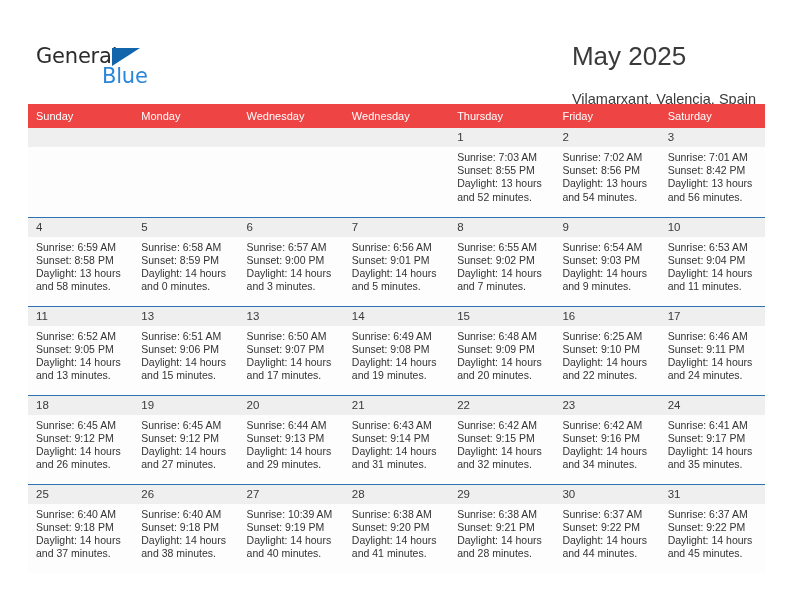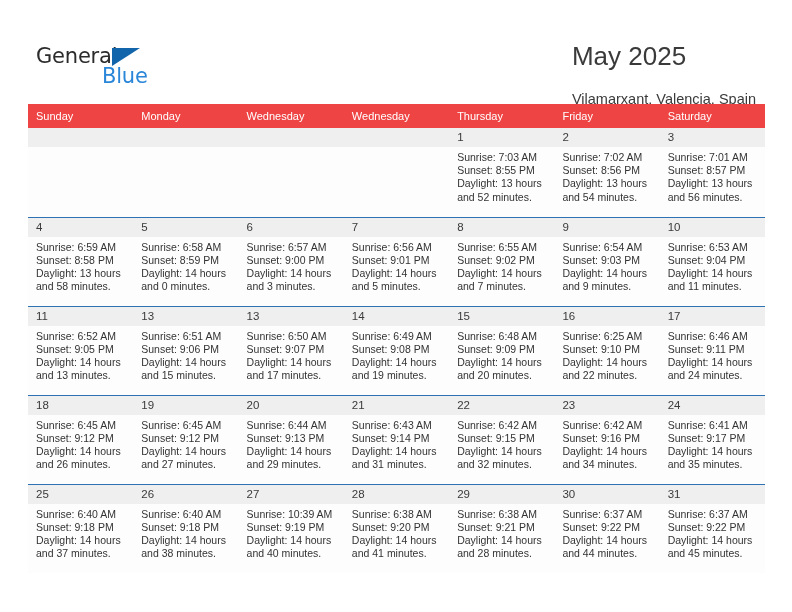--- a/index.html
+++ b/index.html
@@ -197,21 +197,21 @@
               <span class="ln">Sunrise: 7:02 AM</span>
               <span class="ln">Sunset: 8:56 PM</span>
               <span class="ln">Daylight: 13 hours</span>
               <span class="ln">and 54 minutes.</span>
             </span>
           </td>
           <td>
             <span class="daynum">3</span>
             <span class="details">
               <span class="ln">Sunrise: 7:01 AM</span>
-              <span class="ln">Sunset: 8:57 PM</span>
+              <span class="ln">Sunset: 8:42 PM</span>
               <span class="ln">Daylight: 13 hours</span>
               <span class="ln">and 56 minutes.</span>
             </span>
           </td>
         </tr>
         <tr>
           <td>
             <span class="daynum">4</span>
             <span class="details">
               <span class="ln">Sunrise: 6:59 AM</span>

